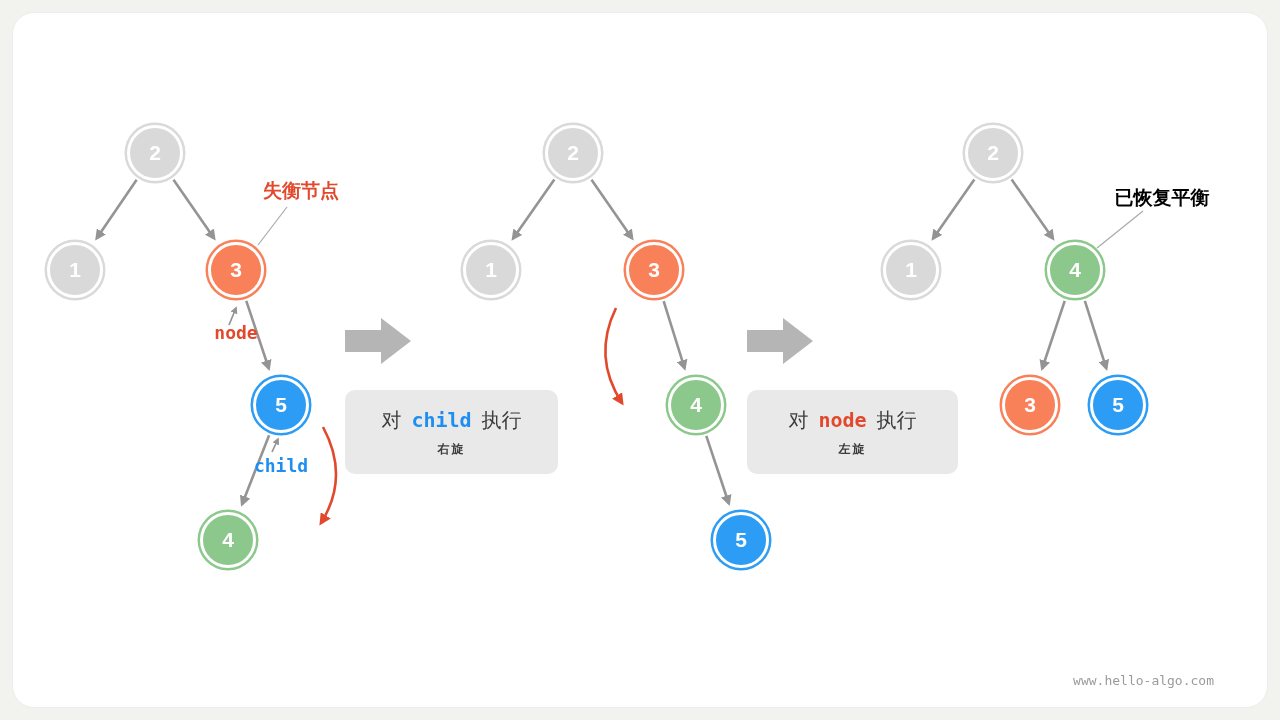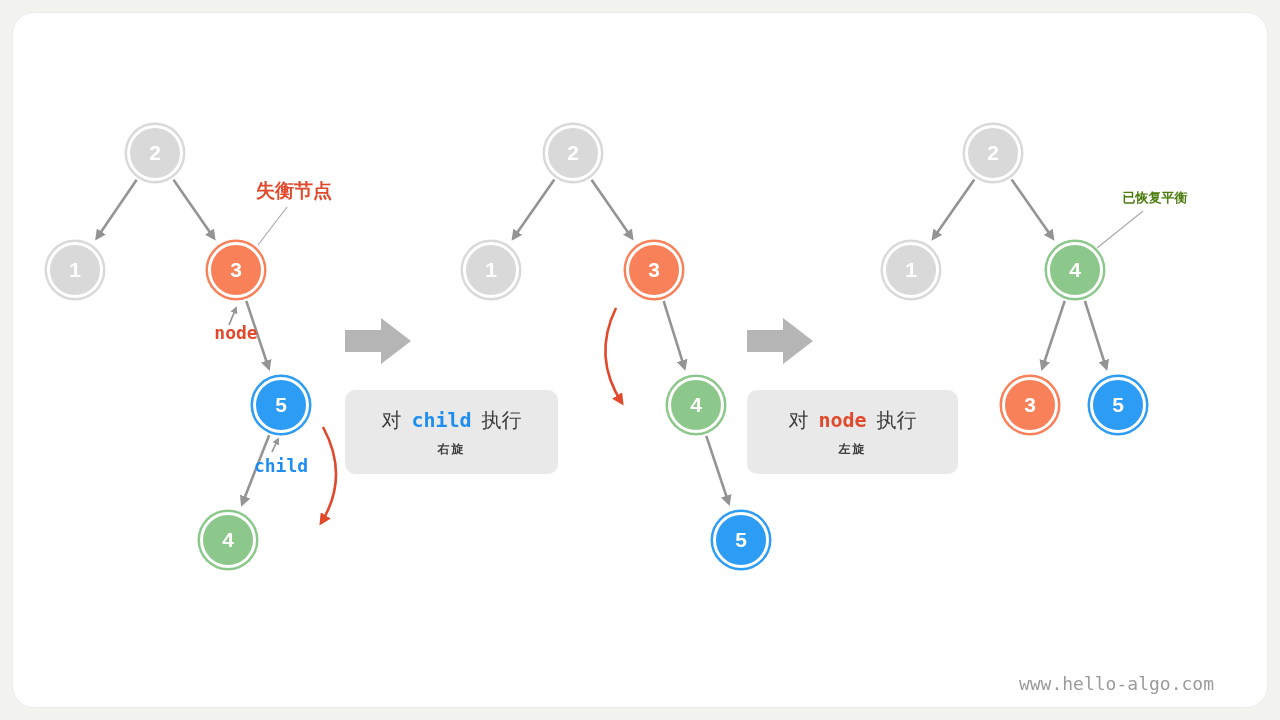--- a/index.html
+++ b/index.html
@@ -24,37 +24,37 @@
     color:var(--node-text,#fff);
     font-weight:bold;font-size:21px;
     display:flex;align-items:center;justify-content:center;
     font-family:"Liberation Sans",sans-serif;
   }
   .diagram-label{
     position:absolute;transform:translate(-50%,-50%);
     font-weight:bold;white-space:nowrap;
   }
   .diagram-label.mono{font-family:"DejaVu Sans Mono",monospace;}
-  .diagram-label.sans{font-family:"Liberation Sans",sans-serif;}
+  .diagram-label.sans{font-family:"Liberation Sans",sans-serif;margin-left:7px;}
   .step-box{
     position:absolute;height:84px;
     background:var(--step-bg,#e9e9e9);border-radius:10px;
     display:flex;flex-direction:column;align-items:center;justify-content:center;
     gap:7px;color:var(--step-text,#3c3c3c);
   }
   #step-1{left:345px;top:390px;width:213px;}
   #step-2{left:747px;top:390px;width:211px;}
   .step-line1{font-size:20px;display:flex;align-items:center;}
   .step-line2{font-size:12px;font-weight:bold;letter-spacing:2px;}
   .code{font-family:"DejaVu Sans Mono",monospace;font-weight:bold;margin:0 10px;}
   .code-blue{color:var(--accent-blue,#1f8ef1);}
   .code-orange{color:var(--accent-red,#e2492c);}
   .watermark{
     position:absolute;right:66px;top:673px;
-    font-family:"DejaVu Sans Mono",monospace;font-size:18px;
+    font-family:"DejaVu Sans Mono",monospace;font-size:13px;
     color:var(--watermark,#9b9b9b);
   }
 </style>
 </head>
 <body style="--bg: #f2f3ee; --card-bg: #ffffff; --node-text: #ffffff; --step-bg: #e9e9e9; --step-text: #3c3c3c; --accent-red: #e2492c; --accent-blue: #1f8ef1; --watermark: #9b9b9b;">
 
 <div class="card"></div>
 
 <div id="canvas">
   <svg id="diagram-svg">
@@ -99,21 +99,21 @@
       <div class="tree-node" style="left: 668px; top: 377px; --c: #8cc88c;">4</div>
       <div class="tree-node" style="left: 713px; top: 512px; --c: #2d9cf4;">5</div>
       <div class="tree-node" style="left: 965px; top: 125px; --c: #d9d9d9;">2</div>
       <div class="tree-node" style="left: 883px; top: 242px; --c: #d9d9d9;">1</div>
       <div class="tree-node" style="left: 1047px; top: 242px; --c: #8cc88c;">4</div>
       <div class="tree-node" style="left: 1002px; top: 377px; --c: #f8815a;">3</div>
       <div class="tree-node" style="left: 1090px; top: 377px; --c: #2d9cf4;">5</div>
       <div class="diagram-label sans" style="left: 294px; top: 191px; font-size: 19px; color: rgb(226, 73, 44);">失衡节点</div>
       <div class="diagram-label mono" style="left: 236px; top: 332px; font-size: 18px; color: rgb(226, 73, 44);">node</div>
       <div class="diagram-label mono" style="left: 281px; top: 465px; font-size: 18px; color: rgb(31, 142, 241);">child</div>
-      <div class="diagram-label sans" style="left: 1155px; top: 198px; font-size: 13px; color: #4d7c0f;">已恢复平衡</div>
+      <div class="diagram-label sans" style="left: 1155px; top: 198px; font-size: 19px; color: #000000;">已恢复平衡</div>
     </div>
 
   <div class="step-box" id="step-1">
     <div class="step-line1">
       <span>对</span>
         <span class="code code-blue">child</span>
         <span>执行</span>
     </div>
     <div class="step-line2">右旋</div>
   </div>

